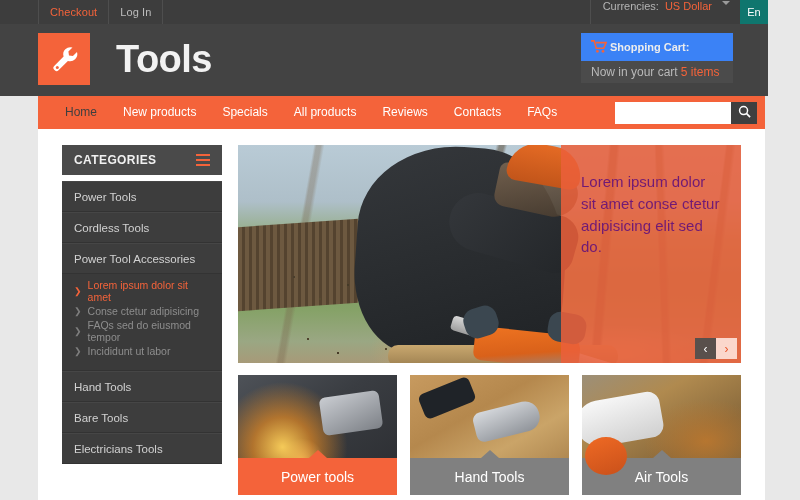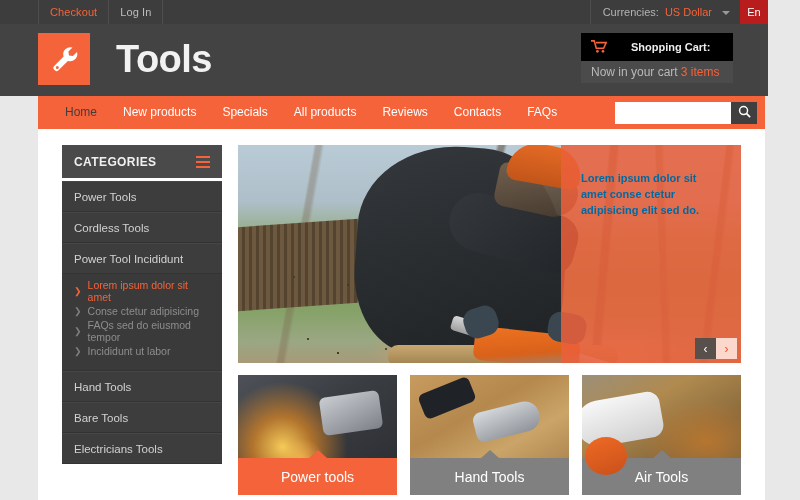--- a/index.html
+++ b/index.html
@@ -21,31 +21,31 @@
   .topbar-left { display: flex; align-items: stretch; margin-left: 38px; }
   .topbar-link {
     display: flex; align-items: center; padding: 0 11px;
     font-size: 11px; color: #bdbdbd; text-decoration: none;
     border-left: 1px solid #4e4e4e; border-right: 1px solid #4e4e4e;
     margin-right: -1px; letter-spacing: .1px;
   }
   .topbar-link.accent { color: #f4633a; }
   .topbar-right { margin-left: auto; display: flex; align-items: stretch; }
   .currency-block {
-    display: flex; align-items: center; gap: 6px; padding: 0 10px 0 12px;
+    display: flex; align-items: flex-start; gap: 6px; padding: 0 10px 0 12px;
     border-left: 1px solid #4e4e4e; font-size: 11px; color: #b4b4b4;
   }
   .currency-value { color: #f4633a; }
   .chev-down {
     width: 0; height: 0; margin-left: 4px; margin-top: 1px;
     border-left: 4px solid transparent; border-right: 4px solid transparent;
     border-top: 4px solid #9a9a9a;
   }
   .lang-btn {
-    background: #b91c1c; color: #fff; font-size: 11px;
+    background: #0f766e; color: #fff; font-size: 11px;
     display: flex; align-items: center; justify-content: center;
     width: 28px; cursor: pointer;
   }
 
   
   .header {
     position: absolute; left: 0; top: 24px; width: 768px; height: 72px;
     background: #434343;
   }
   .logo {
@@ -57,22 +57,22 @@
     display: flex; align-items: center; justify-content: center;
   }
   .logo-text {
     font-size: 38px; font-weight: bold; color: #f2f2f2; line-height: 1;
     letter-spacing: -.5px;
   }
   .cart {
     position: absolute; right: 35px; top: 9px; width: 152px;
   }
   .cart-top {
-    background: #000000; height: 28px; display: flex; align-items: center;
-    gap: 24px; padding: 0 10px;
+    background: #3b82f6; height: 28px; display: flex; align-items: center;
+    gap: 3px; padding: 0 10px;
     font-size: 11px; font-weight: bold; color: #ededed;
   }
   .cart-bottom {
     background: #4b4b4b; height: 22px; display: flex; align-items: center;
     padding: 0 10px; font-size: 12px; color: #b9b9b9;
   }
   .cart-count { color: #f4633a; margin-left: 3px; }
 
   
   .navbar {
@@ -105,21 +105,21 @@
     background: #fff;
   }
 
   
   .sidebar {
     position: absolute; left: 24px; top: 16px; width: 160px;
     background: #3d3d3d;
   }
   .cat-head {
     height: 36px; background: #4a4a4a; display: flex; align-items: center;
-    padding: 0 12px; border-bottom: 3px solid #ffffff;
+    padding: 0 12px; border-bottom: 6px solid #ffffff;
   }
   .cat-head-title {
     font-size: 12px; font-weight: bold; color: #f0f0f0; letter-spacing: .4px;
   }
   .burger { margin-left: auto; width: 14px; }
   .burger span {
     display: block; height: 2px; background: #f4633a; margin-bottom: 3px;
   }
   .burger span:last-child { margin-bottom: 0; }
   .cat-item {
@@ -220,21 +220,21 @@
     position: absolute; left: 150px; top: 200px; width: 230px; height: 22px;
     background: linear-gradient(180deg, #c9a86f, #9c7f4f);
     border-radius: 10px;
   }
   .slide-panel {
     position: absolute; right: 0; top: 0; width: 180px; height: 218px;
     background: rgba(235,96,58,.86);
     padding: 26px 20px 0 20px;
   }
   .slide-panel-text {
-    font-size: 11px; line-height: 1.45; color: #0369a1; font-weight: bold;
+    font-size: 15px; line-height: 1.45; color: #701a75;
   }
   .slider-arrows {
     position: absolute; right: 4px; bottom: 4px; display: flex;
   }
   .arrow {
     width: 21px; height: 21px; display: flex; align-items: center;
     justify-content: center; font-size: 12px; cursor: pointer;
   }
   .arrow.prev { background: #59504c; color: #fff; }
   .arrow.next { background: #fbd7cc; color: #e8552a; }
@@ -335,21 +335,21 @@
         <svg width="16" height="13" viewBox="0 0 20 16" aria-hidden="true">
           <path d="M0 1h4l2.6 9.2h9.2L19 3.2H6.2" fill="none" stroke="#f4633a" stroke-width="2"></path>
           <circle cx="8" cy="14" r="1.7" fill="#f4633a"></circle>
           <circle cx="15" cy="14" r="1.7" fill="#f4633a"></circle>
         </svg>
       </span>
       <span>Shopping Cart:</span>
     </div>
     <div class="cart-bottom">
       <span>Now in your cart</span>
-      <span class="cart-count">3 items</span>
+      <span class="cart-count">5 items</span>
     </div>
   </div>
 </div>
 
 <div class="navbar">
   <div class="nav-links">
     <a class="nav-link active" href="#">Home</a>
     <a class="nav-link" href="#">New products</a>
     <a class="nav-link" href="#">Specials</a>
     <a class="nav-link" href="#">All products</a>
@@ -377,21 +377,21 @@
       <span class="cat-head-title">CATEGORIES</span>
       <span class="burger">
         <span></span>
           <span></span>
           <span></span>
       </span>
     </div>
 
     <a class="cat-item" href="#">Power Tools</a>
     <a class="cat-item" href="#">Cordless Tools</a>
-    <a class="cat-item" href="#">Power Tool Incididunt</a>
+    <a class="cat-item" href="#">Power Tool Accessories</a>
 
     <div class="sublist">
       <a class="sub-item active" href="#">
         <span class="sub-chev">❯</span>
         <span>Lorem ipsum dolor sit amet</span>
       </a>
       <a class="sub-item" href="#">
         <span class="sub-chev">❯</span>
         <span>Conse ctetur adipisicing</span>
       </a>

